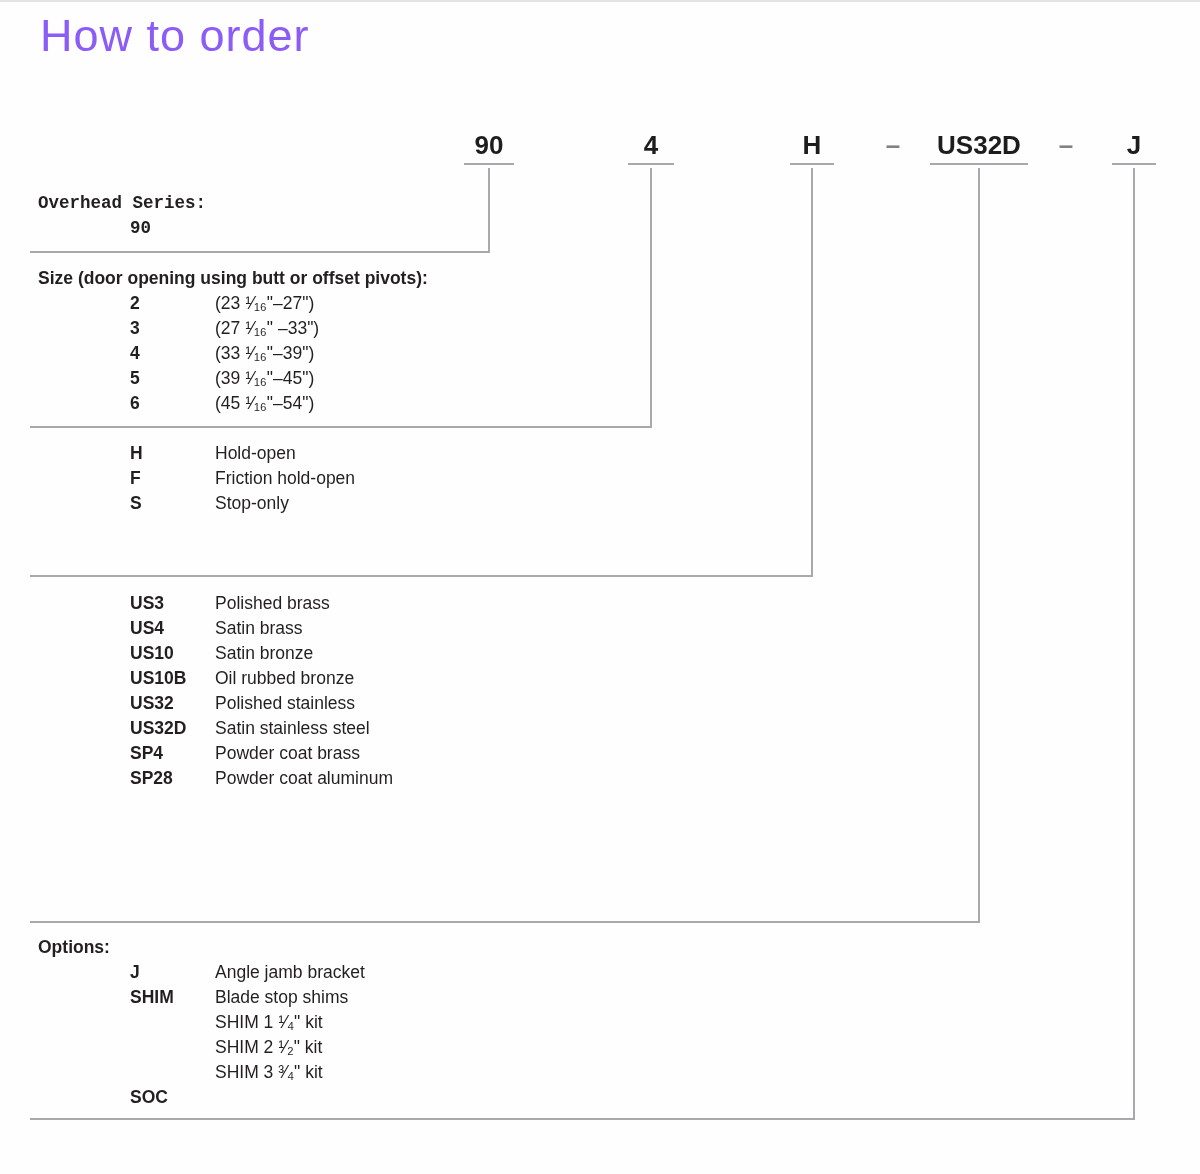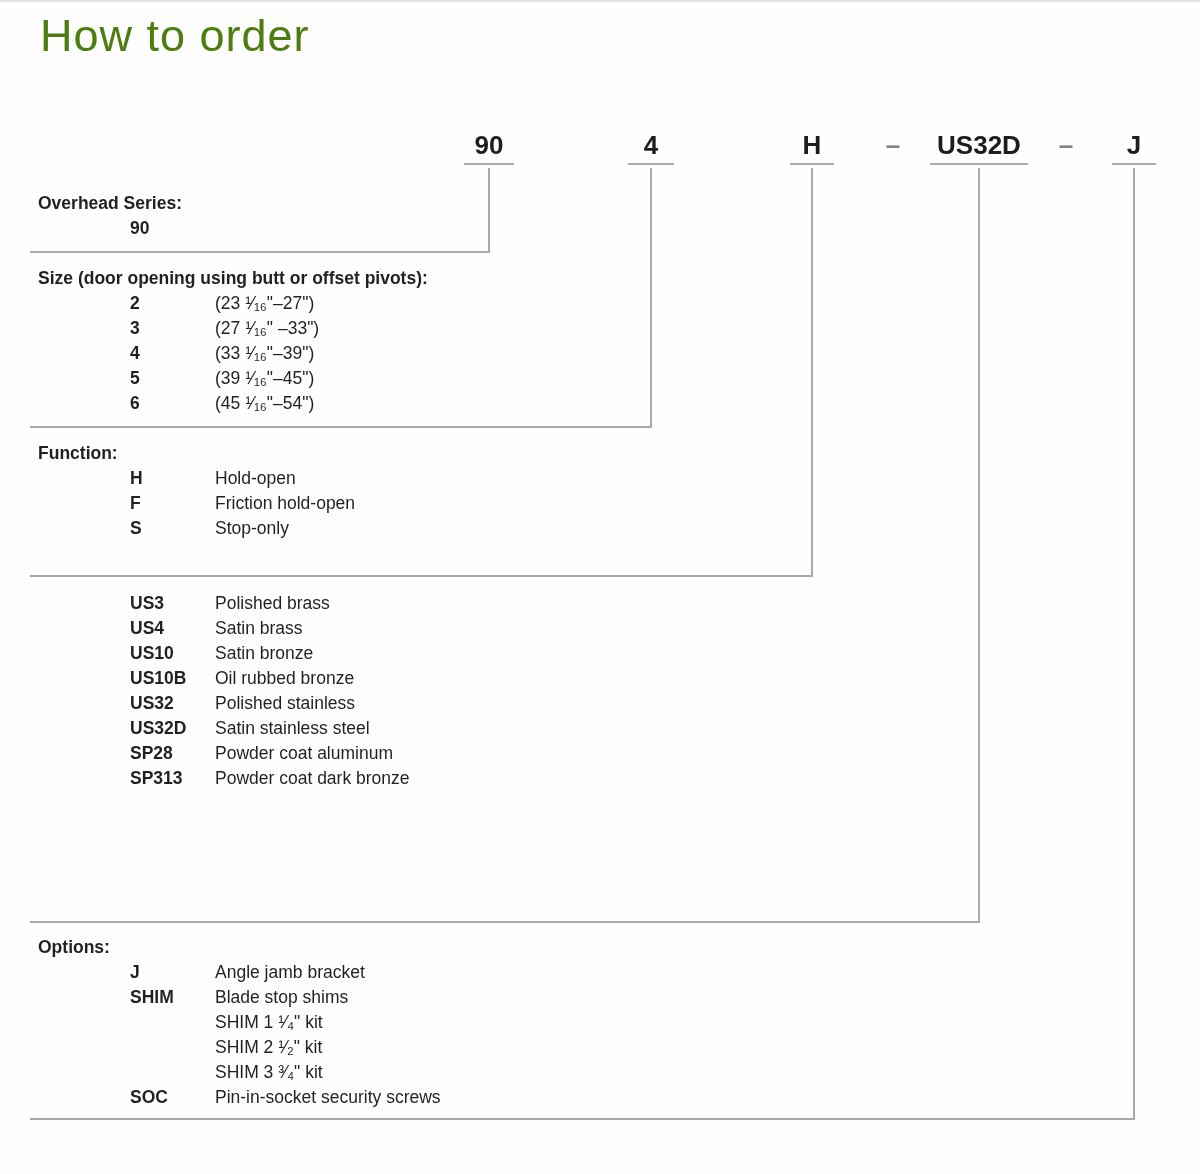--- a/index.html
+++ b/index.html
@@ -8,21 +8,21 @@
     width:1200px;height:1174px;
     background:#fefefe;
     font-family:"Liberation Sans","DejaVu Sans",sans-serif;
     color:#231F20;
     overflow:hidden;
   }
   .top-edge{position:absolute;left:0;top:0;width:1200px;height:2px;background:#e3e3e3;}
   .title{
     position:absolute;left:40px;top:10px;
     font-size:45px;font-weight:400;letter-spacing:1px;
-    color:#4d7c0f;
+    color:#8b5cf6;
   }
   .code-seg{
     position:absolute;top:129px;
     font-size:26px;font-weight:700;line-height:32px;
     text-align:center;color:#1d1d1f;
   }
   .code-underline{height:2px;background:#A7A9AC;margin-top:2px;}
   .code-dash{
     position:absolute;top:129px;width:26px;
     font-size:26px;font-weight:700;line-height:32px;
@@ -46,21 +46,21 @@
   #vl-series{left:488px;top:168px;height:85px;}
   #vl-size{left:650px;top:168px;height:259px;}
   #vl-function{left:811px;top:168px;height:408px;}
   #vl-finish{left:978px;top:168px;height:755px;}
   #vl-option{left:1133px;top:168px;height:951px;}
   #hl-series{left:30px;top:251px;width:460px;}
   #hl-size{left:30px;top:426px;width:622px;}
   #hl-function{left:30px;top:575px;width:783px;}
   #hl-finish{left:30px;top:921px;width:950px;}
   #hl-option{left:30px;top:1118px;width:1105px;}
-  #sec-overhead{top:191px;}
+  #sec-overhead{top:191px;font-family:Liberation Mono, monospace;}
   #sec-size{top:266px;}
   #sec-function{top:441px;}
   #sec-finishes{top:591px;}
   #sec-options{top:935px;}
 </style>
 </head>
 <body>
 
 <div class="page">
 
@@ -128,21 +128,20 @@
       <span class="code-col">5</span>
       <span class="desc-col">(39 ¹⁄₁₆"–45")</span>
     </div>
     <div class="row">
       <span class="code-col">6</span>
       <span class="desc-col">(45 ¹⁄₁₆"–54")</span>
     </div>
   </div>
 
   <div class="section" id="sec-function">
-    <div class="sec-heading">Function:</div>
     <div class="row">
       <span class="code-col">H</span>
       <span class="desc-col">Hold-open</span>
     </div>
     <div class="row">
       <span class="code-col">F</span>
       <span class="desc-col">Friction hold-open</span>
     </div>
     <div class="row">
       <span class="code-col">S</span>
@@ -169,27 +168,27 @@
     </div>
     <div class="row">
       <span class="code-col">US32</span>
       <span class="desc-col">Polished stainless</span>
     </div>
     <div class="row">
       <span class="code-col">US32D</span>
       <span class="desc-col">Satin stainless steel</span>
     </div>
     <div class="row">
+      <span class="code-col">SP4</span>
+      <span class="desc-col">Powder coat brass</span>
+    </div>
+    <div class="row">
       <span class="code-col">SP28</span>
       <span class="desc-col">Powder coat aluminum</span>
     </div>
-    <div class="row">
-      <span class="code-col">SP313</span>
-      <span class="desc-col">Powder coat dark bronze</span>
-    </div>
   </div>
 
   <div class="section" id="sec-options">
     <div class="sec-heading">Options:</div>
     <div class="row">
       <span class="code-col">J</span>
       <span class="desc-col">Angle jamb bracket</span>
     </div>
     <div class="row">
       <span class="code-col">SHIM</span>
@@ -202,17 +201,16 @@
     <div class="row">
       <span class="code-col"></span>
       <span class="desc-col">SHIM 2 ¹⁄₂" kit</span>
     </div>
     <div class="row">
       <span class="code-col"></span>
       <span class="desc-col">SHIM 3 ³⁄₄" kit</span>
     </div>
     <div class="row">
       <span class="code-col">SOC</span>
-      <span class="desc-col">Pin-in-socket security screws</span>
     </div>
   </div>
 
 </div>
 
 </body></html>

